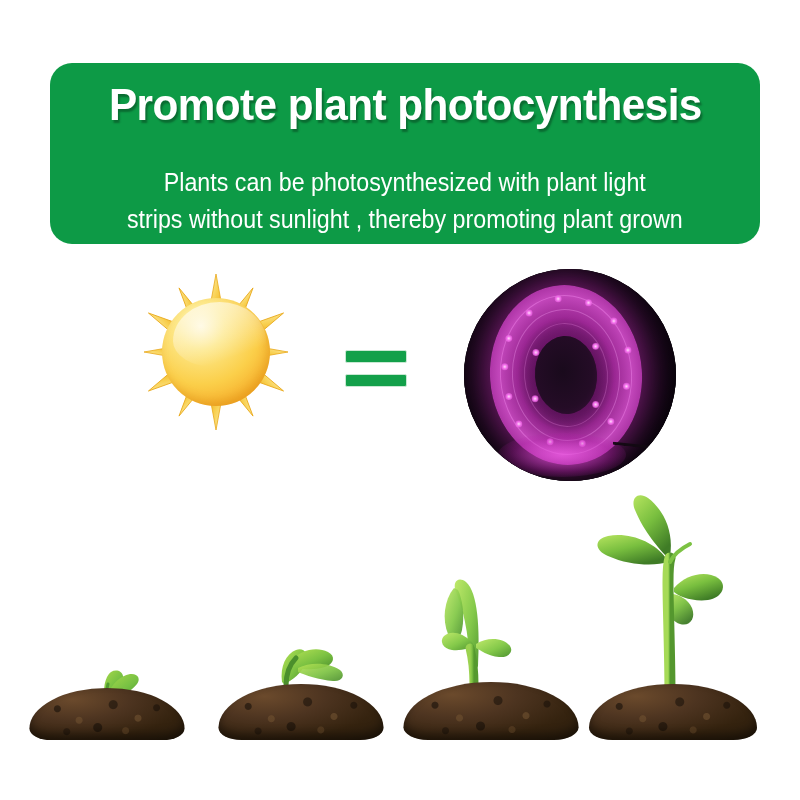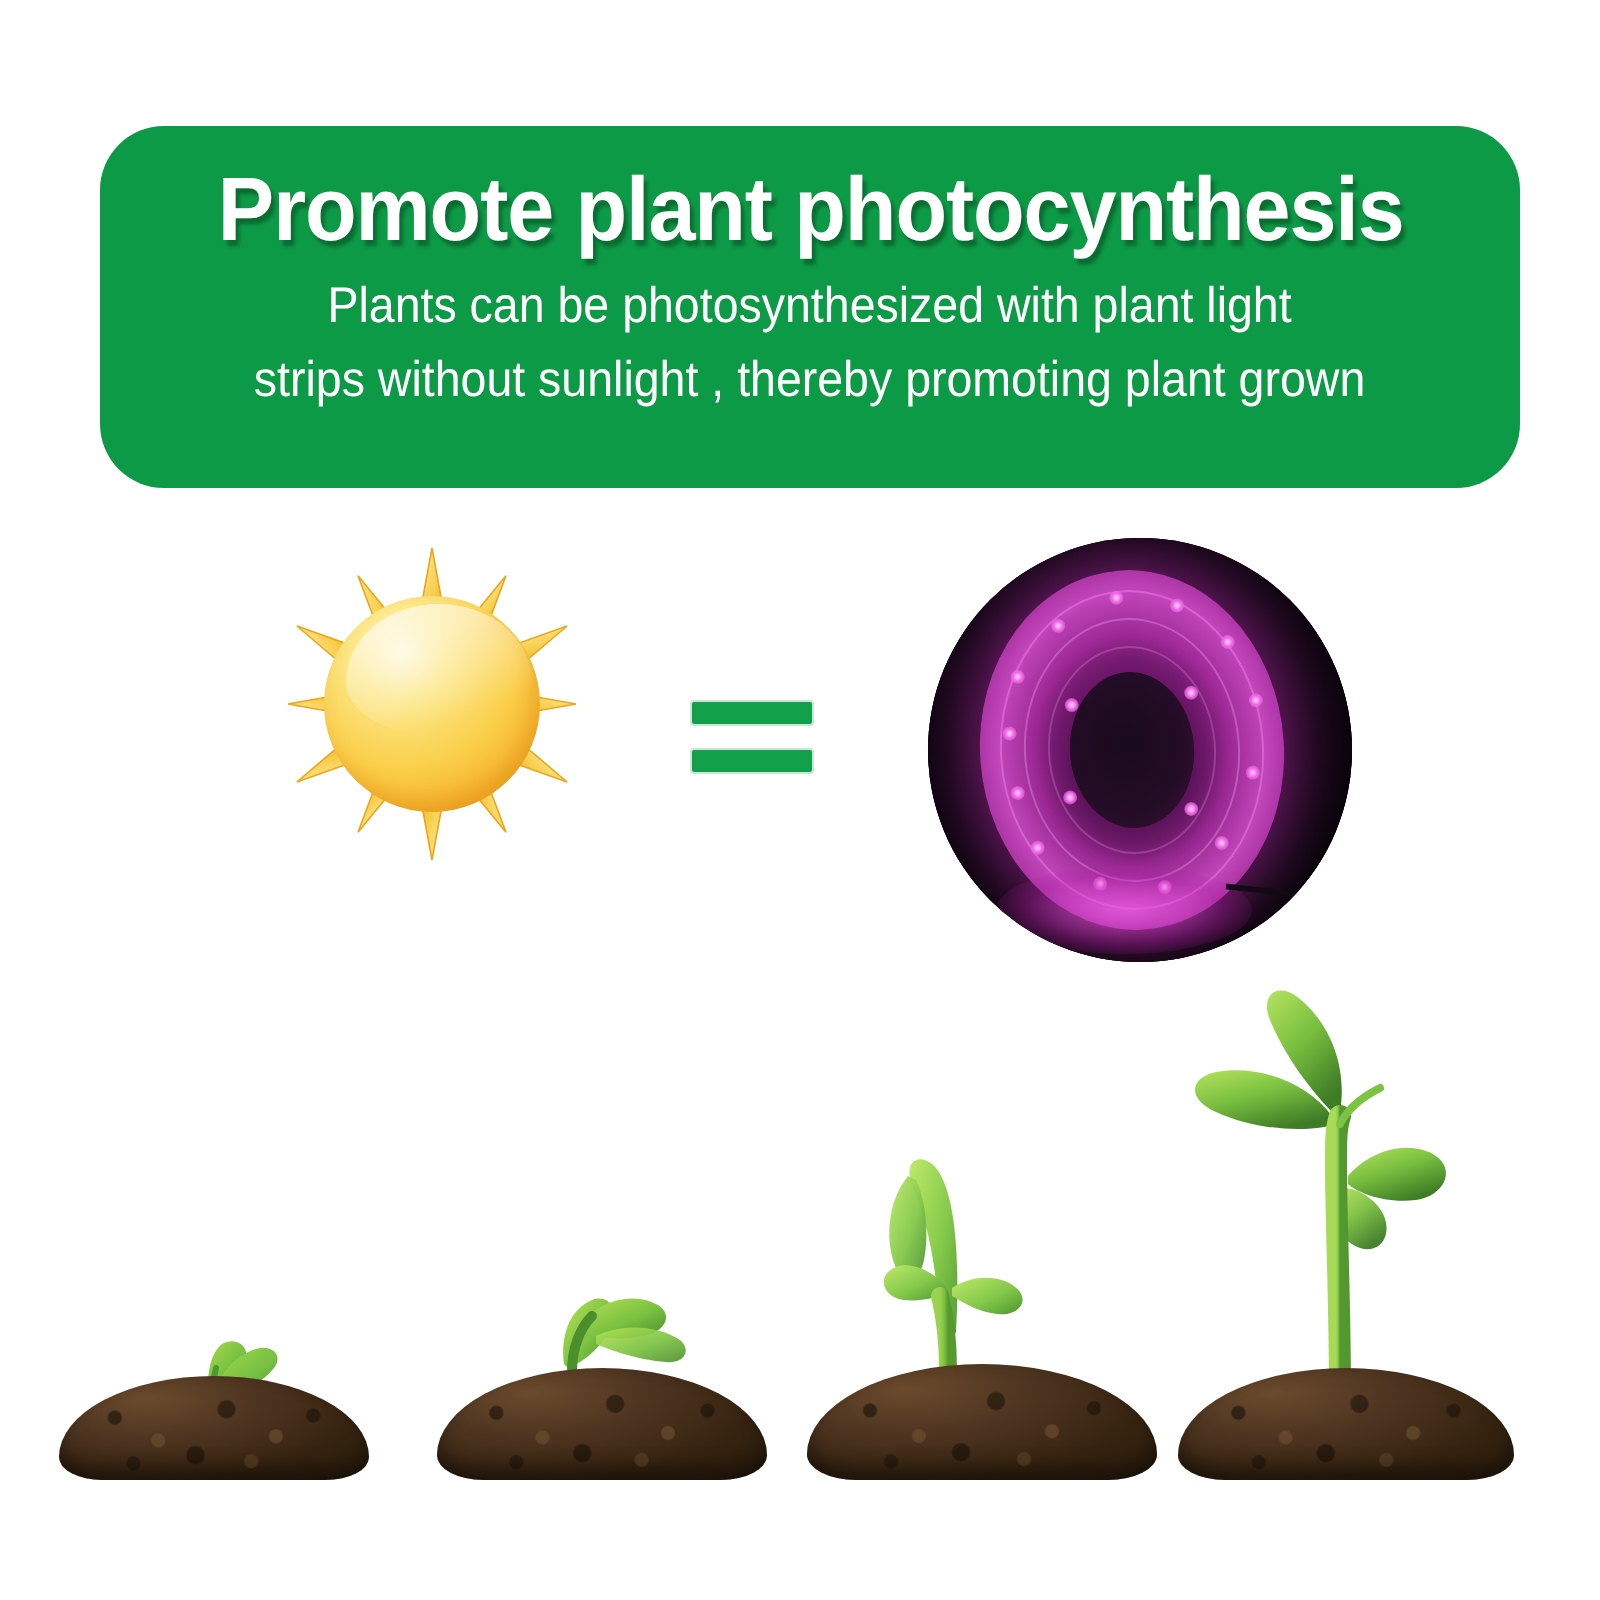--- a/index.html
+++ b/index.html
@@ -18,27 +18,28 @@
   }
 
   
   .banner {
     position: absolute;
     left: 50px;
     top: 63px;
     width: 710px;
     height: 181px;
     background: #0d9a46;
-    border-radius: 32px;
+    border-radius: 22px;
     box-sizing: border-box;
     display: flex;
     flex-direction: column;
     align-items: center;
     justify-content: flex-start;
     padding-top: 18px;
+    gap: 29px;
   }
   .banner-title {
     color: #ffffff;
     font-family: "Liberation Sans Narrow", "Liberation Sans", sans-serif;
     font-size: 45px;
     font-weight: bold;
     letter-spacing: -0.6px;
     line-height: 1.05;
     white-space: nowrap;
     text-shadow: 2px 3px 2px rgba(0,0,0,0.30);

